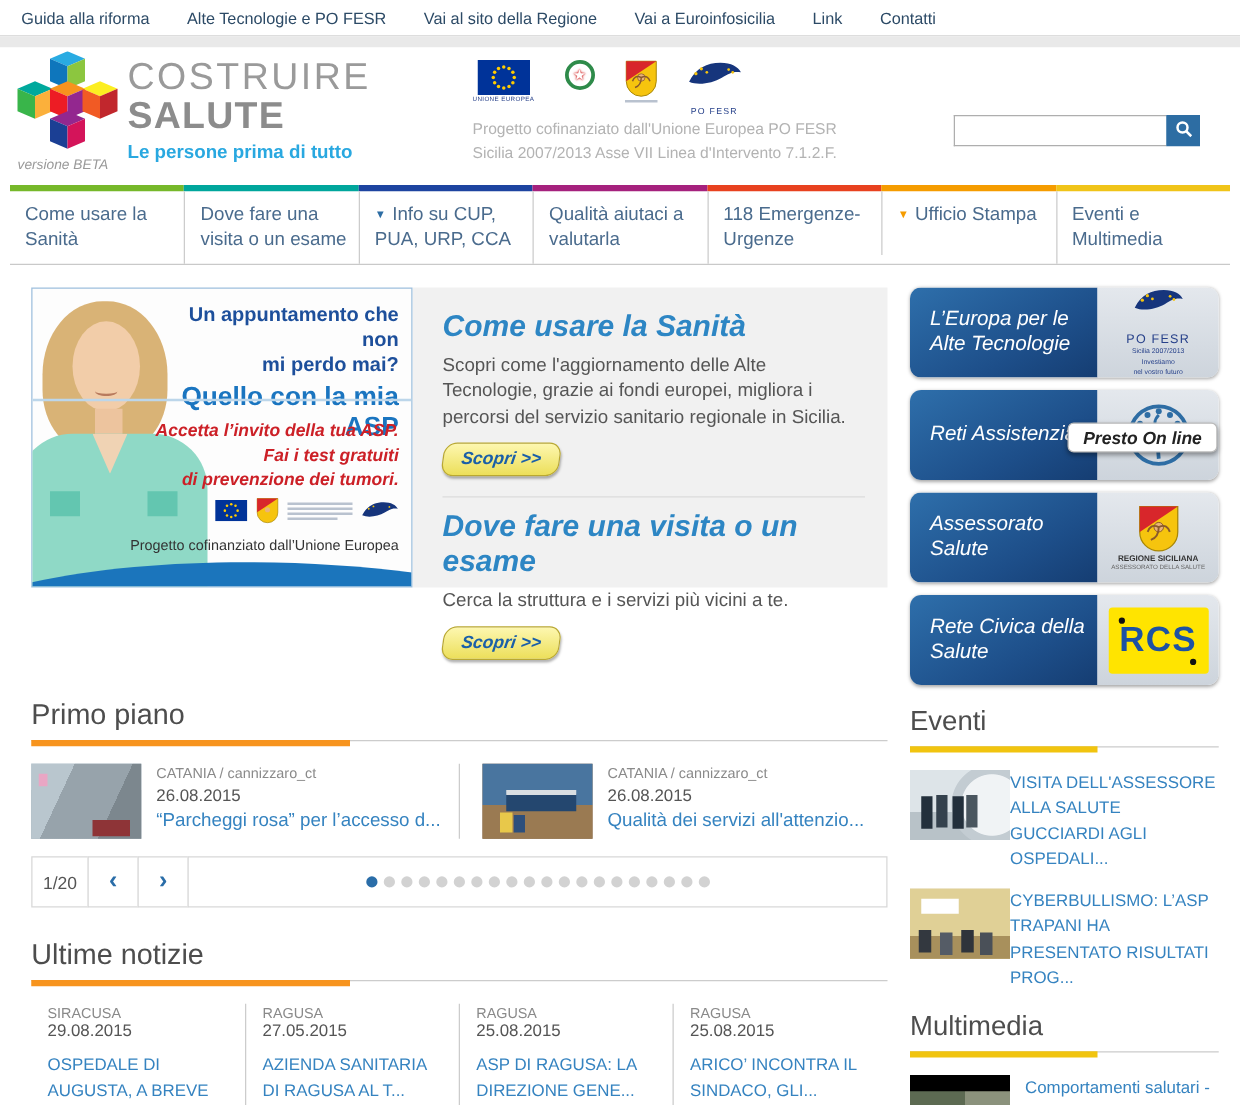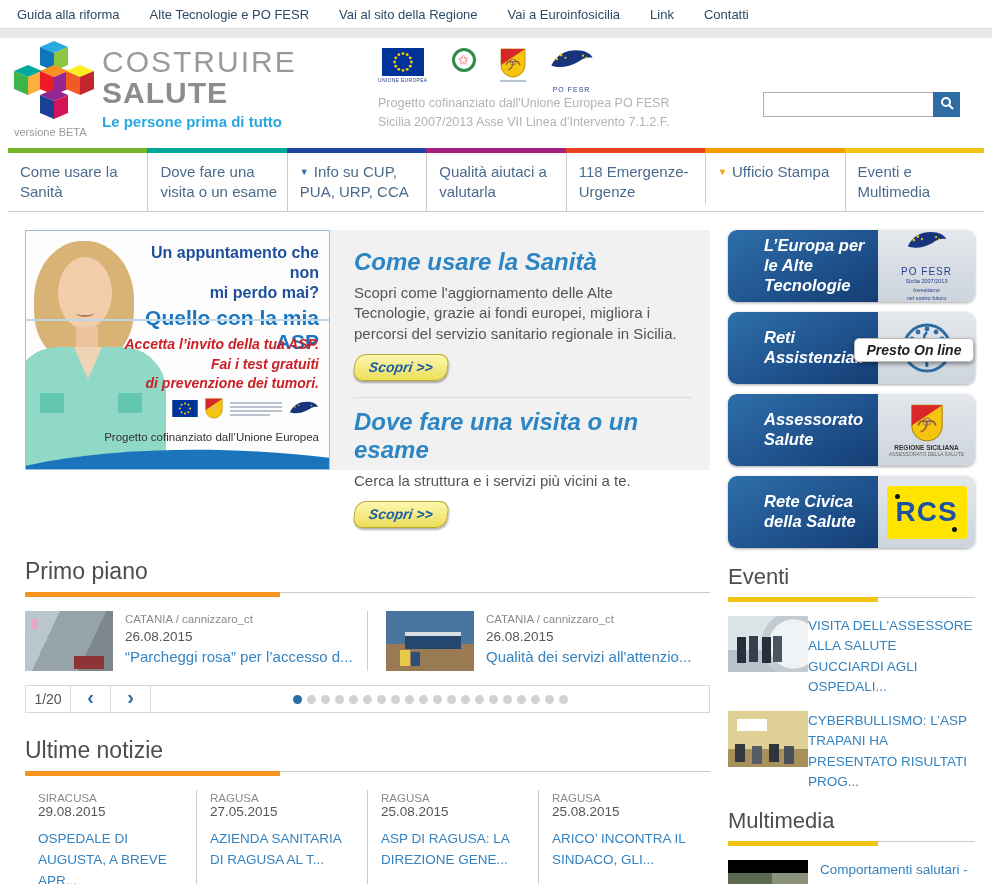--- a/index.html
+++ b/index.html
@@ -7,21 +7,21 @@
   body{width:992px;height:884px;overflow:hidden;background:#fff;font-family:"Liberation Sans",sans-serif}
 
   
   .topbar{display:flex;gap:30px;align-items:center;height:29px;padding:0 17px;background:#fff;border-bottom:1px solid #ddd}
   .topbar a{font-size:13px;color:#2c4a66;text-decoration:none;cursor:pointer}
   .topstrip{height:9px;background:#e9e9e9}
 
   
   .header{position:relative;height:107px;background:#fff}
   .logo-cross{position:absolute;left:10px;top:3px}
-  .version{position:absolute;left:14px;top:88px;color:#999;font-size:11px}
+  .version{position:absolute;left:14px;top:88px;font-style:italic;color:#999;font-size:11px}
   .logo-text{position:absolute;left:102px;top:10px}
   .lt1{font-size:30px;color:#9a9a9a;letter-spacing:2px;line-height:.95}
   .lt2{font-size:30px;font-weight:bold;color:#8c8c8c;letter-spacing:1px;line-height:1.05}
   .tagline{color:#29a8e0;font-weight:bold;font-size:15px;margin-top:5px}
   .hlogos{position:absolute;left:378px;top:10px;display:flex;gap:24px;align-items:flex-start}
   .hlogo{display:flex;flex-direction:column;align-items:center}
   .eu-cap{font-size:5px;color:#27418a;margin-top:1px;letter-spacing:.3px}
   .it-emblem{width:24px;height:24px;border:3px solid #2e8b4a;border-radius:50%;background:#fff;position:relative}
   .it-emblem span{position:absolute;inset:0;display:flex;align-items:center;justify-content:center;font-size:12px;color:#fff;text-shadow:0 0 1px #c00,0 0 2px #c00}
   .cofinance{position:absolute;left:378px;top:56px;color:#b3b3b3;font-size:12.5px;line-height:1.55}
@@ -80,39 +80,39 @@
   
   .pp-items{display:flex;margin-bottom:14px}
   .pp-item{display:flex;width:342px;gap:12px;cursor:pointer}
   .pp-item+.pp-item{border-left:1px solid #ccc;padding-left:18px}
   .photo{width:88px;height:60px;flex:none;background-repeat:no-repeat}
   .pp-loc{font-size:11.5px;color:#8a8a8a;margin:2px 0 4px}
   .pp-date{font-size:13.5px;color:#555;margin-bottom:4px}
   .pp-title{font-size:15px;color:#3583c0}
 
   
-  .pager{display:flex;height:28px;font-size:14px;color:#555;margin-bottom:24px}
+  .pager{display:flex;height:41px;font-size:14px;color:#555;margin-bottom:24px}
   .pager .cell{border:1px solid #d8d8d8;display:flex;align-items:center;justify-content:center;background:#fff}
   .cell.page{width:46px}
   .cell.chev{width:41px;margin-left:-1px;color:#2a6da8;font-size:20px;font-weight:bold;cursor:pointer;padding-bottom:3px}
   .cell.dotbox{flex:1;margin-left:-1px;gap:1px}
   .dot{width:9px;height:9px;border-radius:50%;background:#d2d2d2;display:inline-block;margin:0 2px}
   .dot.active{background:#2a6da8}
 
   
   .un-items{display:flex;margin-bottom:16px}
   .un-item{width:171px;padding:2px 10px 0 13px;cursor:pointer}
   .un-item+.un-item{border-left:1px solid #ccc}
   .un-loc{font-size:11.5px;color:#8a8a8a}
   .un-date{font-size:13.5px;color:#555;margin-bottom:10px}
   .un-title{font-size:13.5px;color:#3583c0;line-height:1.55}
 
   
   .side-btn{height:72px;border-radius:9px;margin-bottom:10px;display:flex;overflow:hidden;box-shadow:0 1px 3px rgba(0,0,0,.35);cursor:pointer}
-  .side-btn .blue{width:150px;background:linear-gradient(150deg,#2e6fab 0%,#1d4e89 65%,#153d72 100%);color:#fff;font-style:italic;font-weight:bold;font-size:16.5px;display:flex;align-items:center;padding-left:36px;line-height:1.2}
+  .side-btn .blue{width:150px;background:linear-gradient(150deg,#2e6fab 0%,#1d4e89 65%,#153d72 100%);color:#fff;font-style:italic;font-weight:normal;font-size:16.5px;display:flex;align-items:center;padding-left:16px;line-height:1.2}
   .side-btn .lg{flex:1;background:linear-gradient(180deg,#e4e8ed,#cdd4dc);display:flex;flex-direction:column;align-items:center;justify-content:center}
   .pf-title{font-size:10px;font-weight:normal;color:#27418a;letter-spacing:1px;margin-top:14px}
   .pf-sub{font-size:5.5px;color:#27418a;text-align:center;line-height:1.5}
   .rs-cap1{font-size:6.5px;font-weight:bold;color:#333;margin-top:2px}
   .rs-cap2{font-size:5px;color:#666}
   .rcs{width:80px;height:53px;background:#ffe400;border-radius:3px;display:flex;align-items:center;justify-content:center;position:relative}
   .rcs b{font-size:28px;font-weight:bold;color:#1d52a3;letter-spacing:1px}
   .rcs i{position:absolute;width:5px;height:5px;border-radius:50%;background:#111}
   .rcs i.d1{left:8px;top:8px}.rcs i.d2{right:10px;bottom:7px}
   .badge{position:absolute;right:1px;top:108px;width:120px;height:24px;background:#fff;border:1px solid #bbb;border-radius:5px;box-shadow:0 2px 4px rgba(0,0,0,.4);display:flex;align-items:center;justify-content:center;font-style:italic;font-weight:bold;font-size:14px;color:#222;z-index:5;cursor:pointer}

